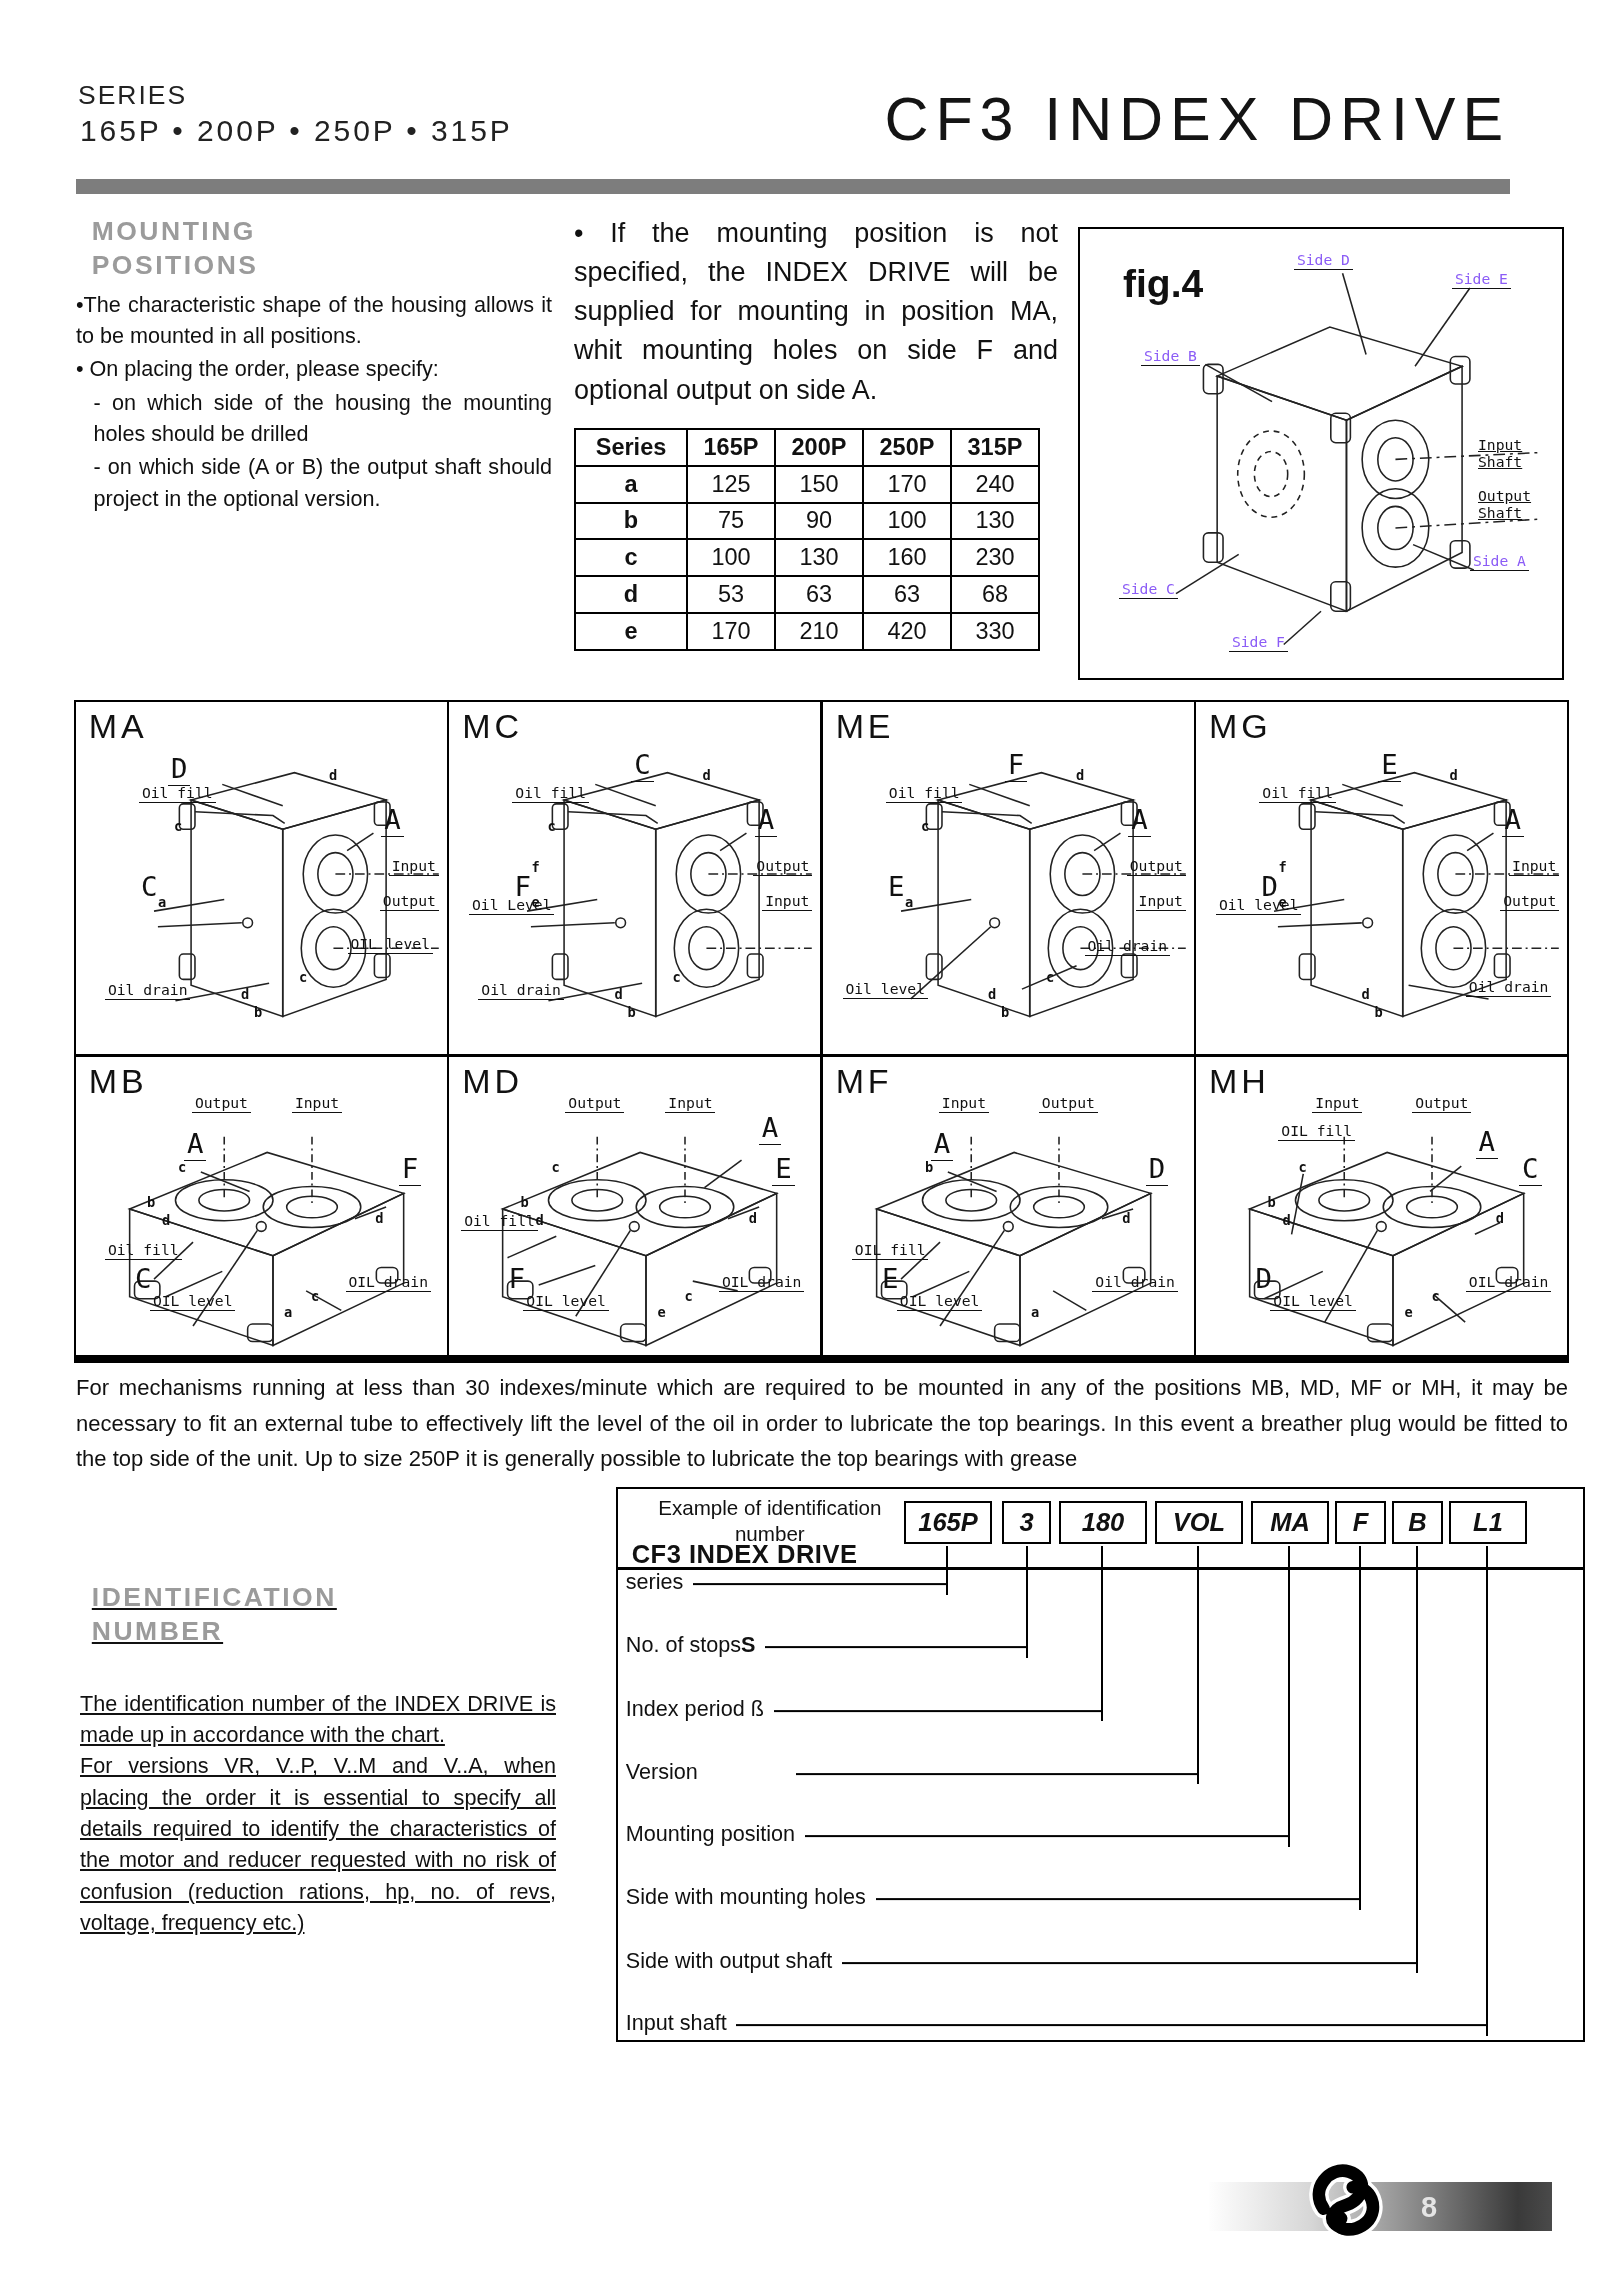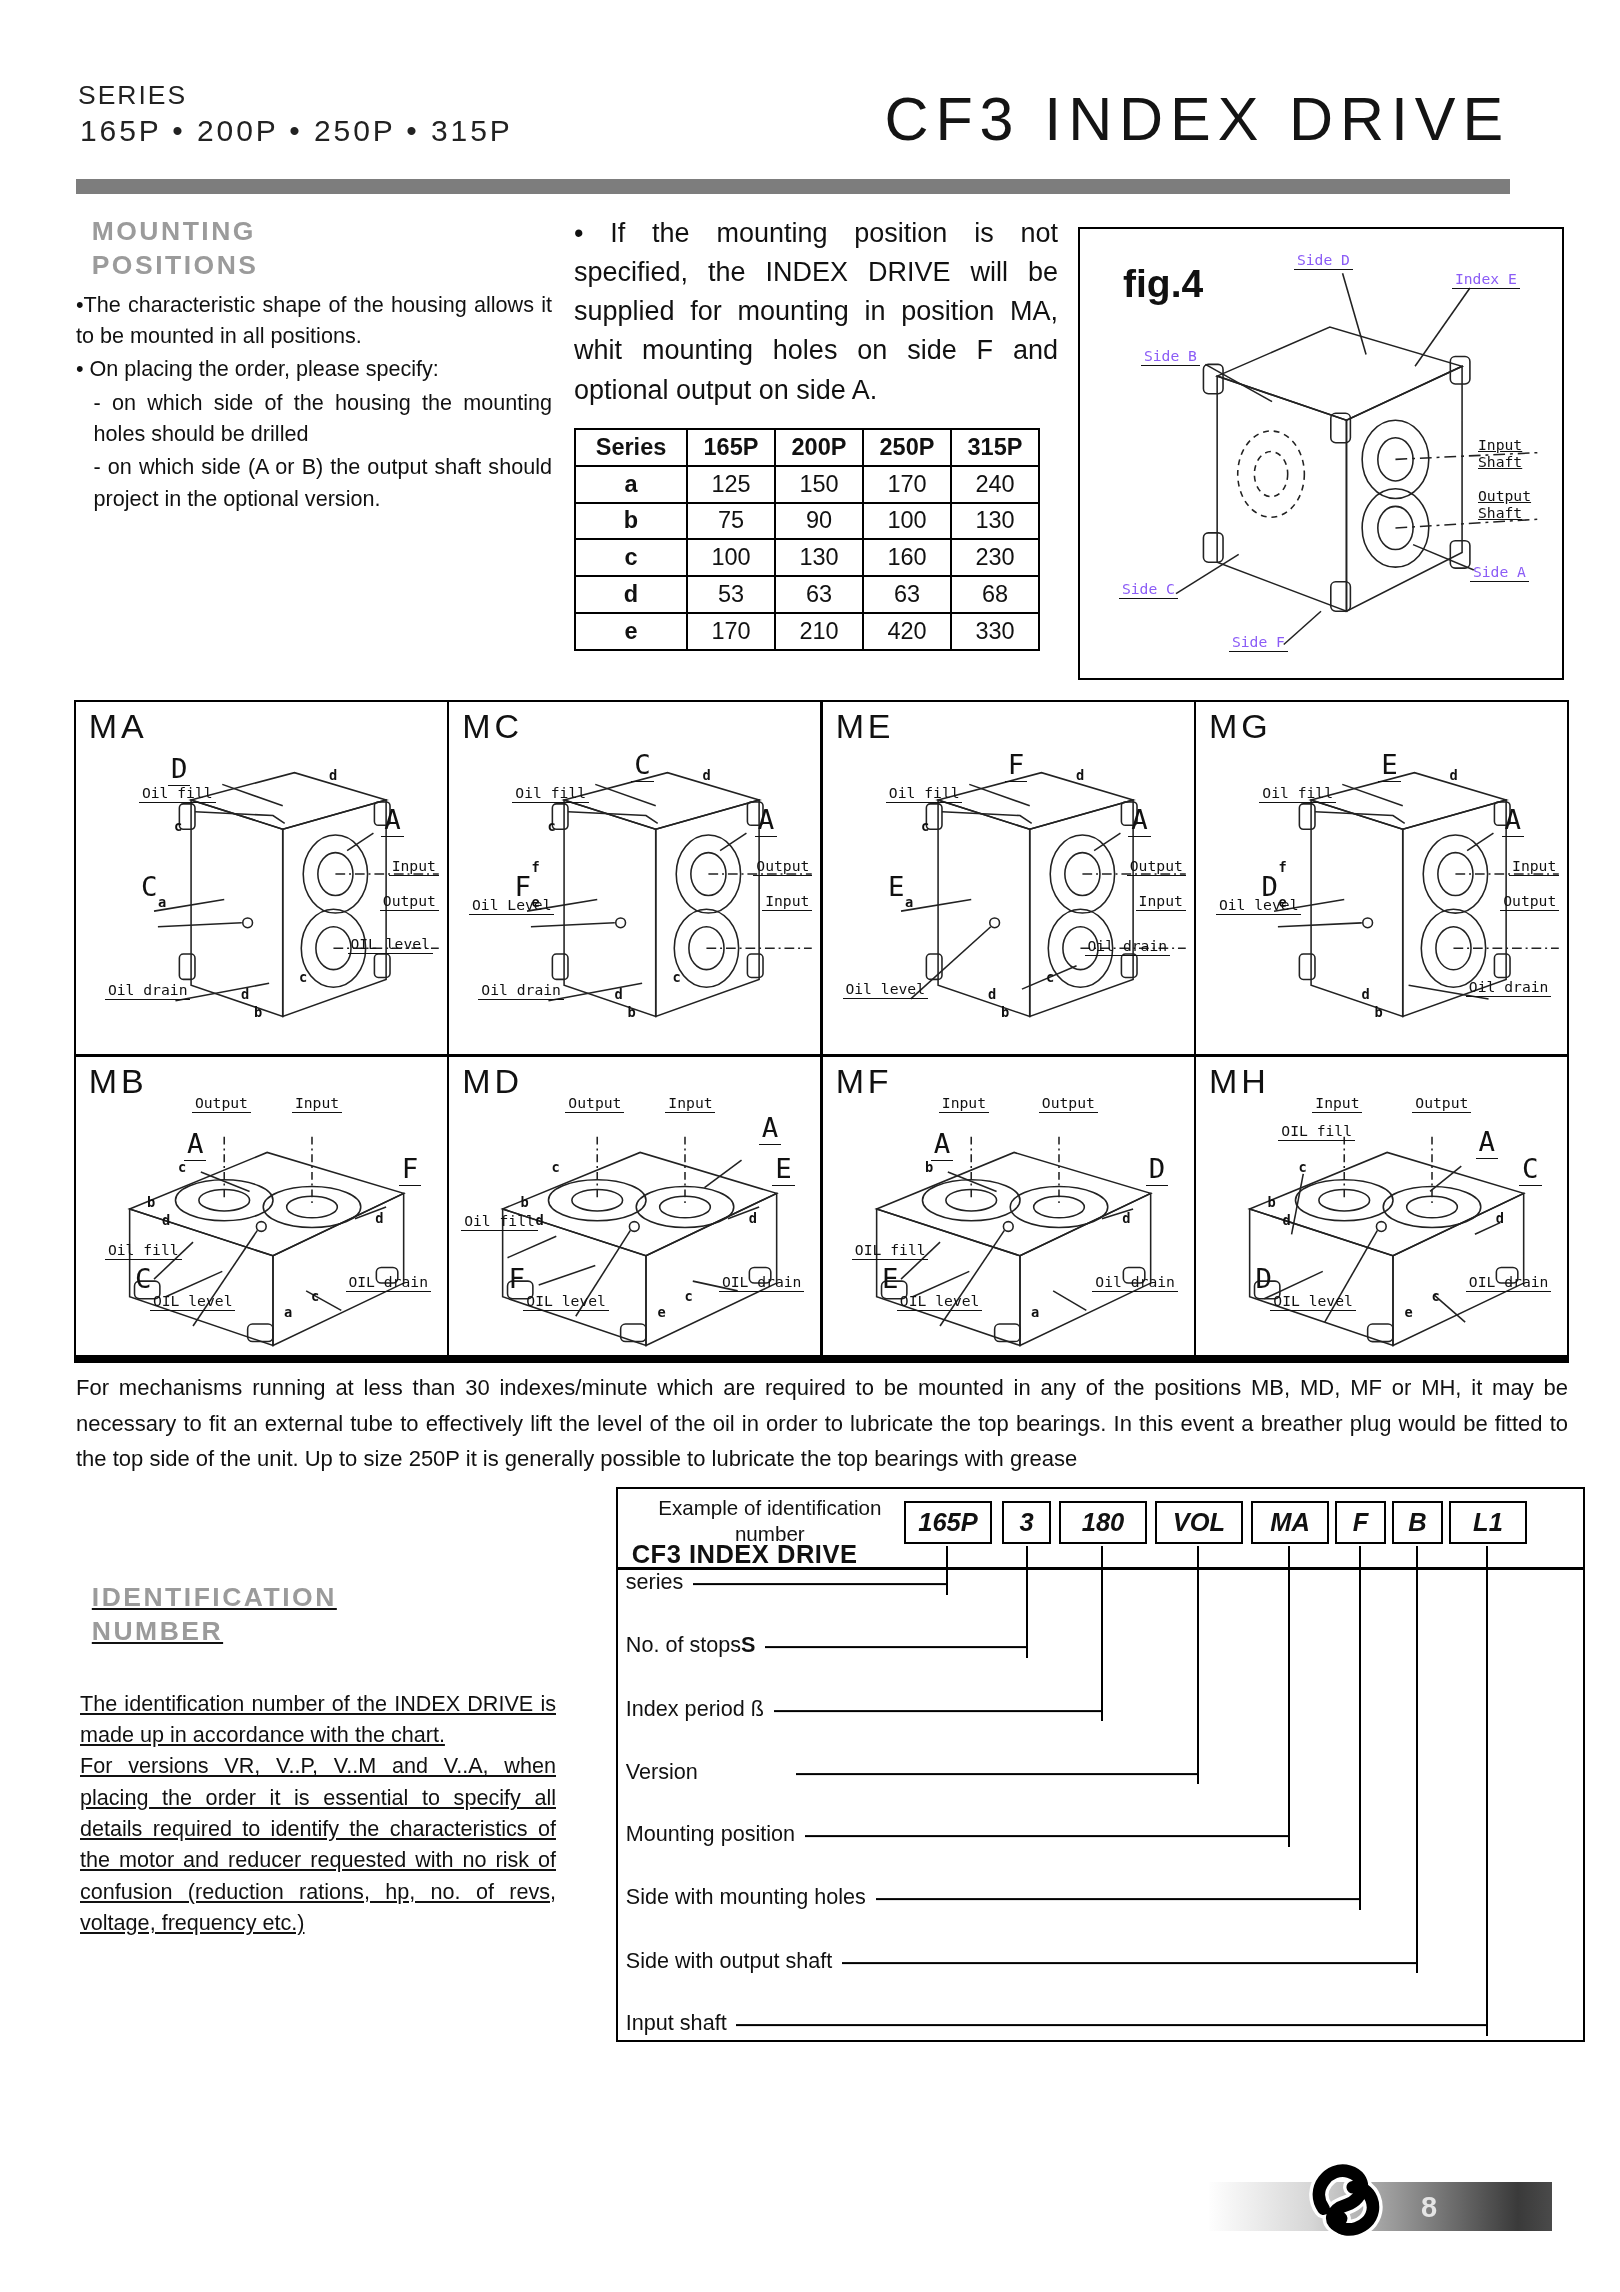--- a/index.html
+++ b/index.html
@@ -190,25 +190,25 @@
         <path d="M268,45 L292,128"></path>
         <path d="M398,60 L342,140"></path>
         <path d="M128,138 L196,176"></path>
         <path d="M402,348 L340,322"></path>
         <path d="M98,372 L162,332"></path>
         <path d="M208,424 L246,390"></path>
       </g>
     </svg>
     <div class="caption">fig.4</div>
     <span class="cadlbl u" style="left:214px;top:21.6px;">Side D</span>
-    <span class="cadlbl u" style="left:372px;top:41px;">Index E</span>
+    <span class="cadlbl u" style="left:372px;top:41px;">Side E</span>
     <span class="cadlbl u" style="left:61px;top:118px;">Side B</span>
     <span class="shaftlbl" style="left:398px;top:208px;">Input Shaft</span>
     <span class="shaftlbl" style="left:398px;top:259px;">Output Shaft</span>
-    <span class="cadlbl u" style="left:390px;top:334px;">Side A</span>
+    <span class="cadlbl u" style="left:390px;top:323px;">Side A</span>
     <span class="cadlbl u" style="left:39px;top:351px;">Side C</span>
     <span class="cadlbl u" style="left:149px;top:404px;">Side F</span>
   </div>
 
   <div class="grid">
 
     <div class="cell r1 cell-MA">
       <div class="pl">MA</div>
       <svg class="draw" viewBox="0 0 380 335">
           <g stroke="#222" fill="none" stroke-width="1.6">

